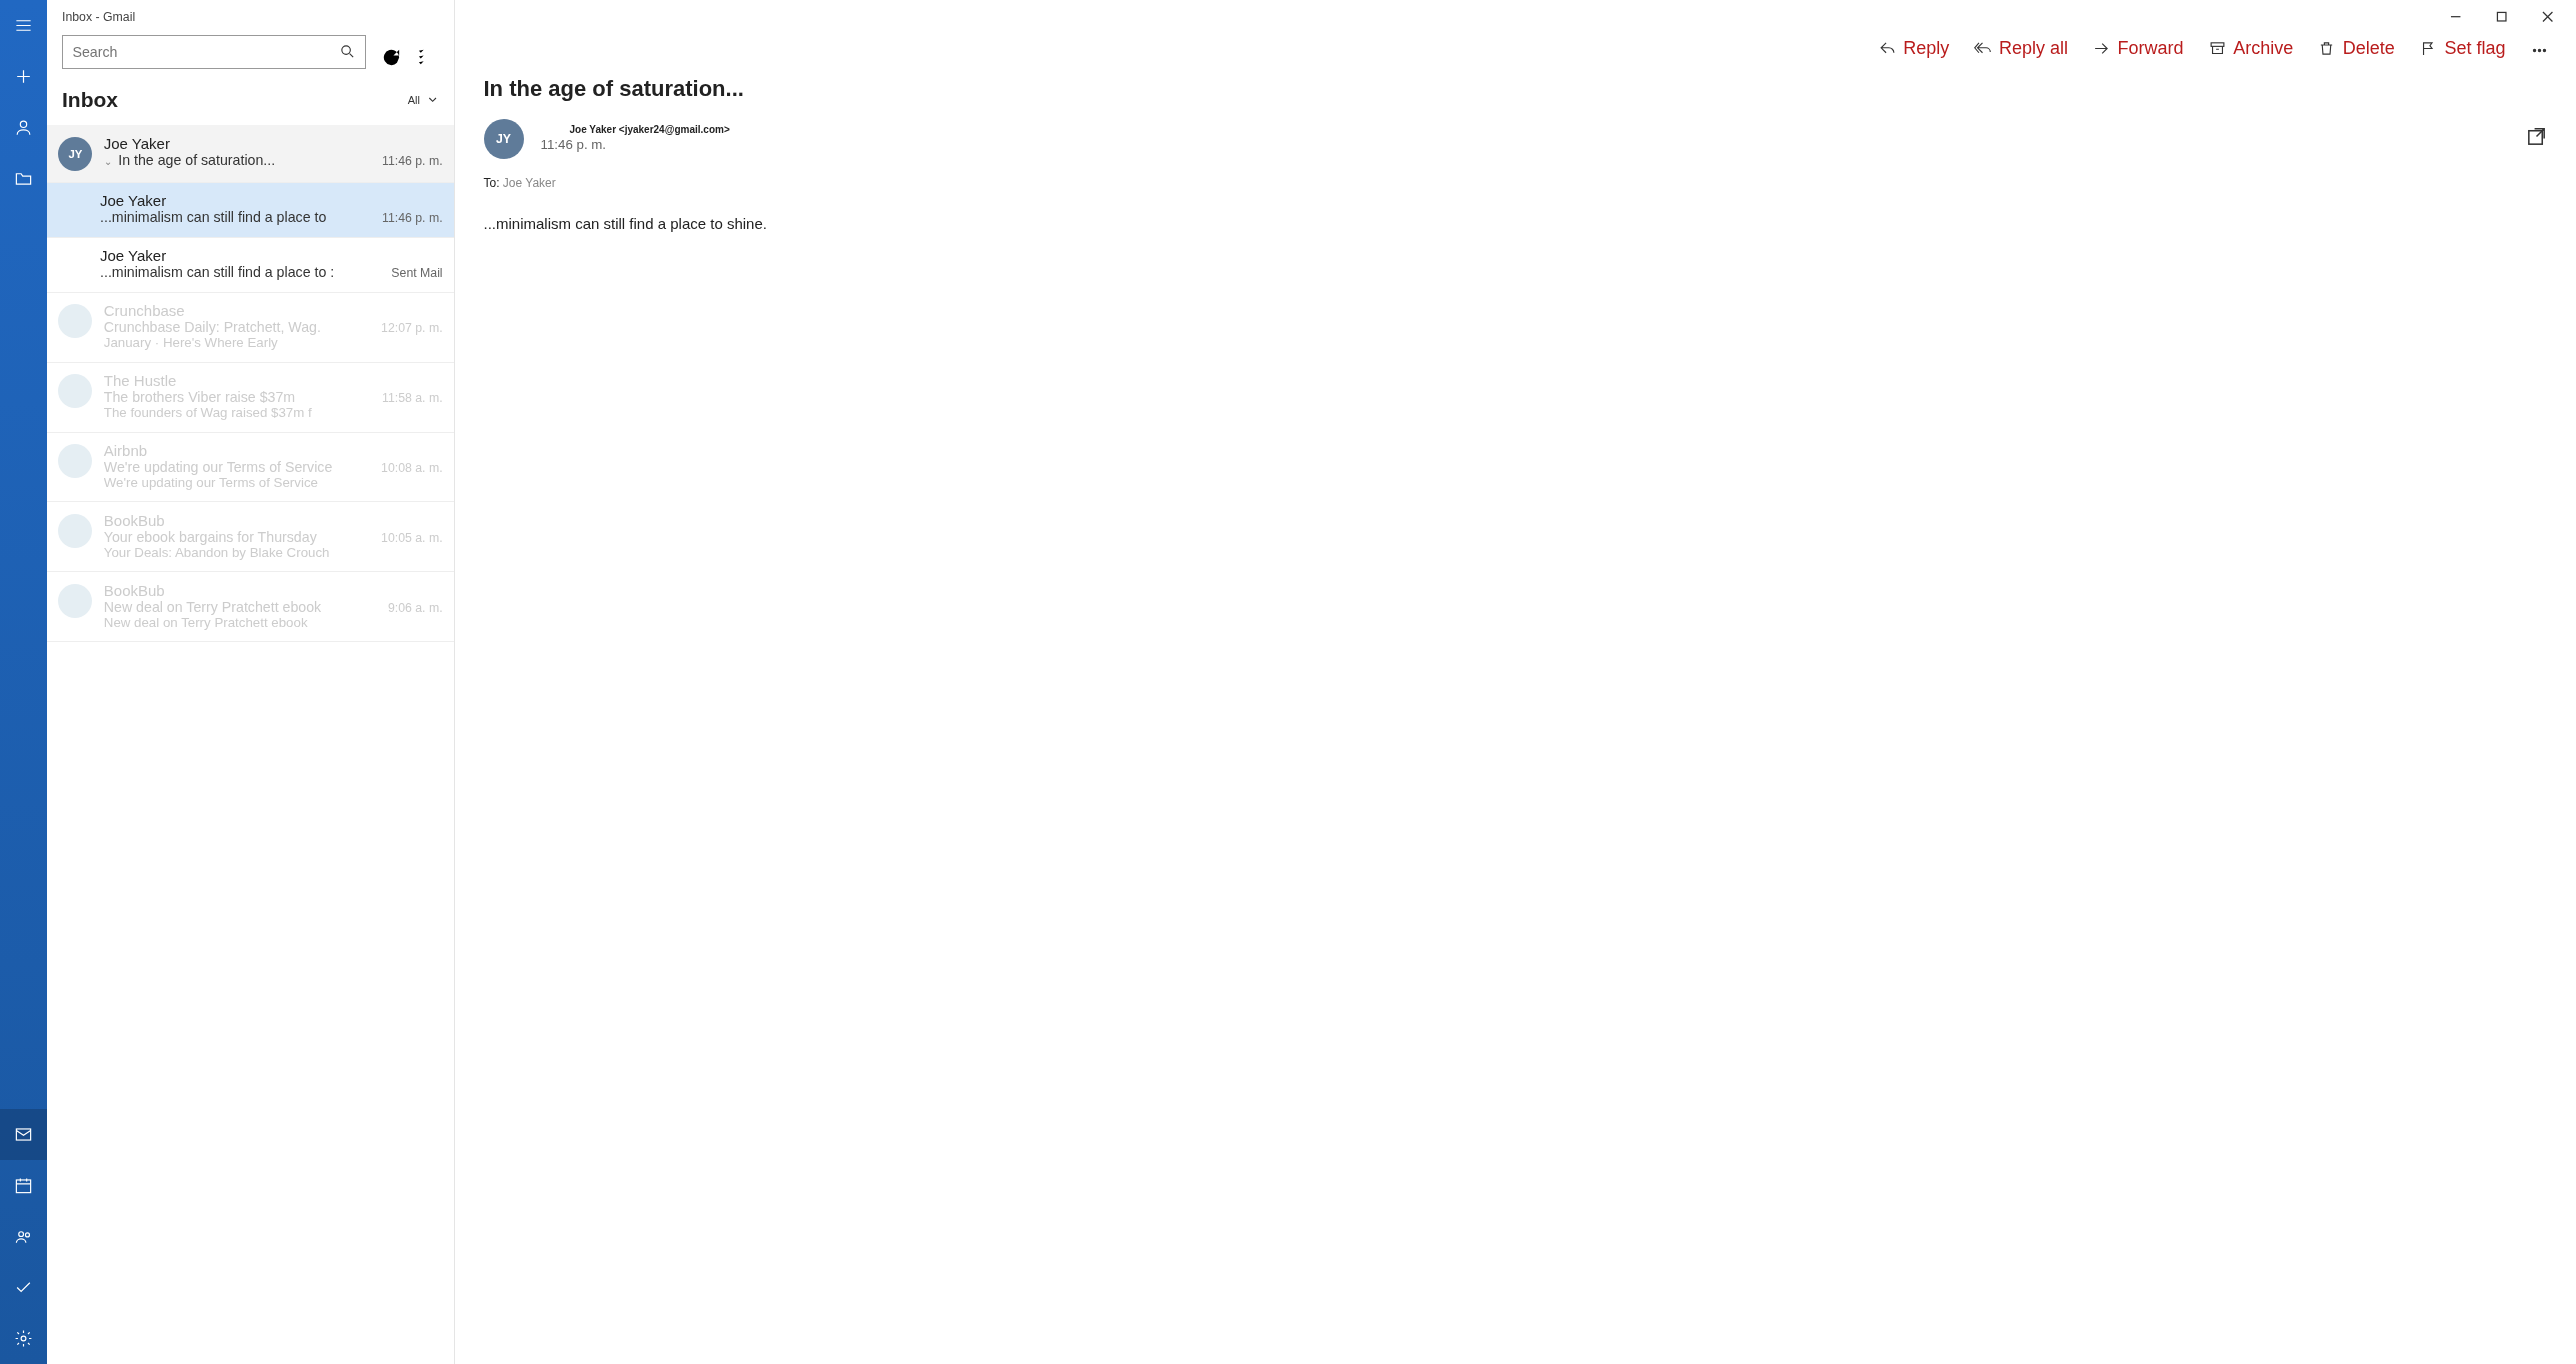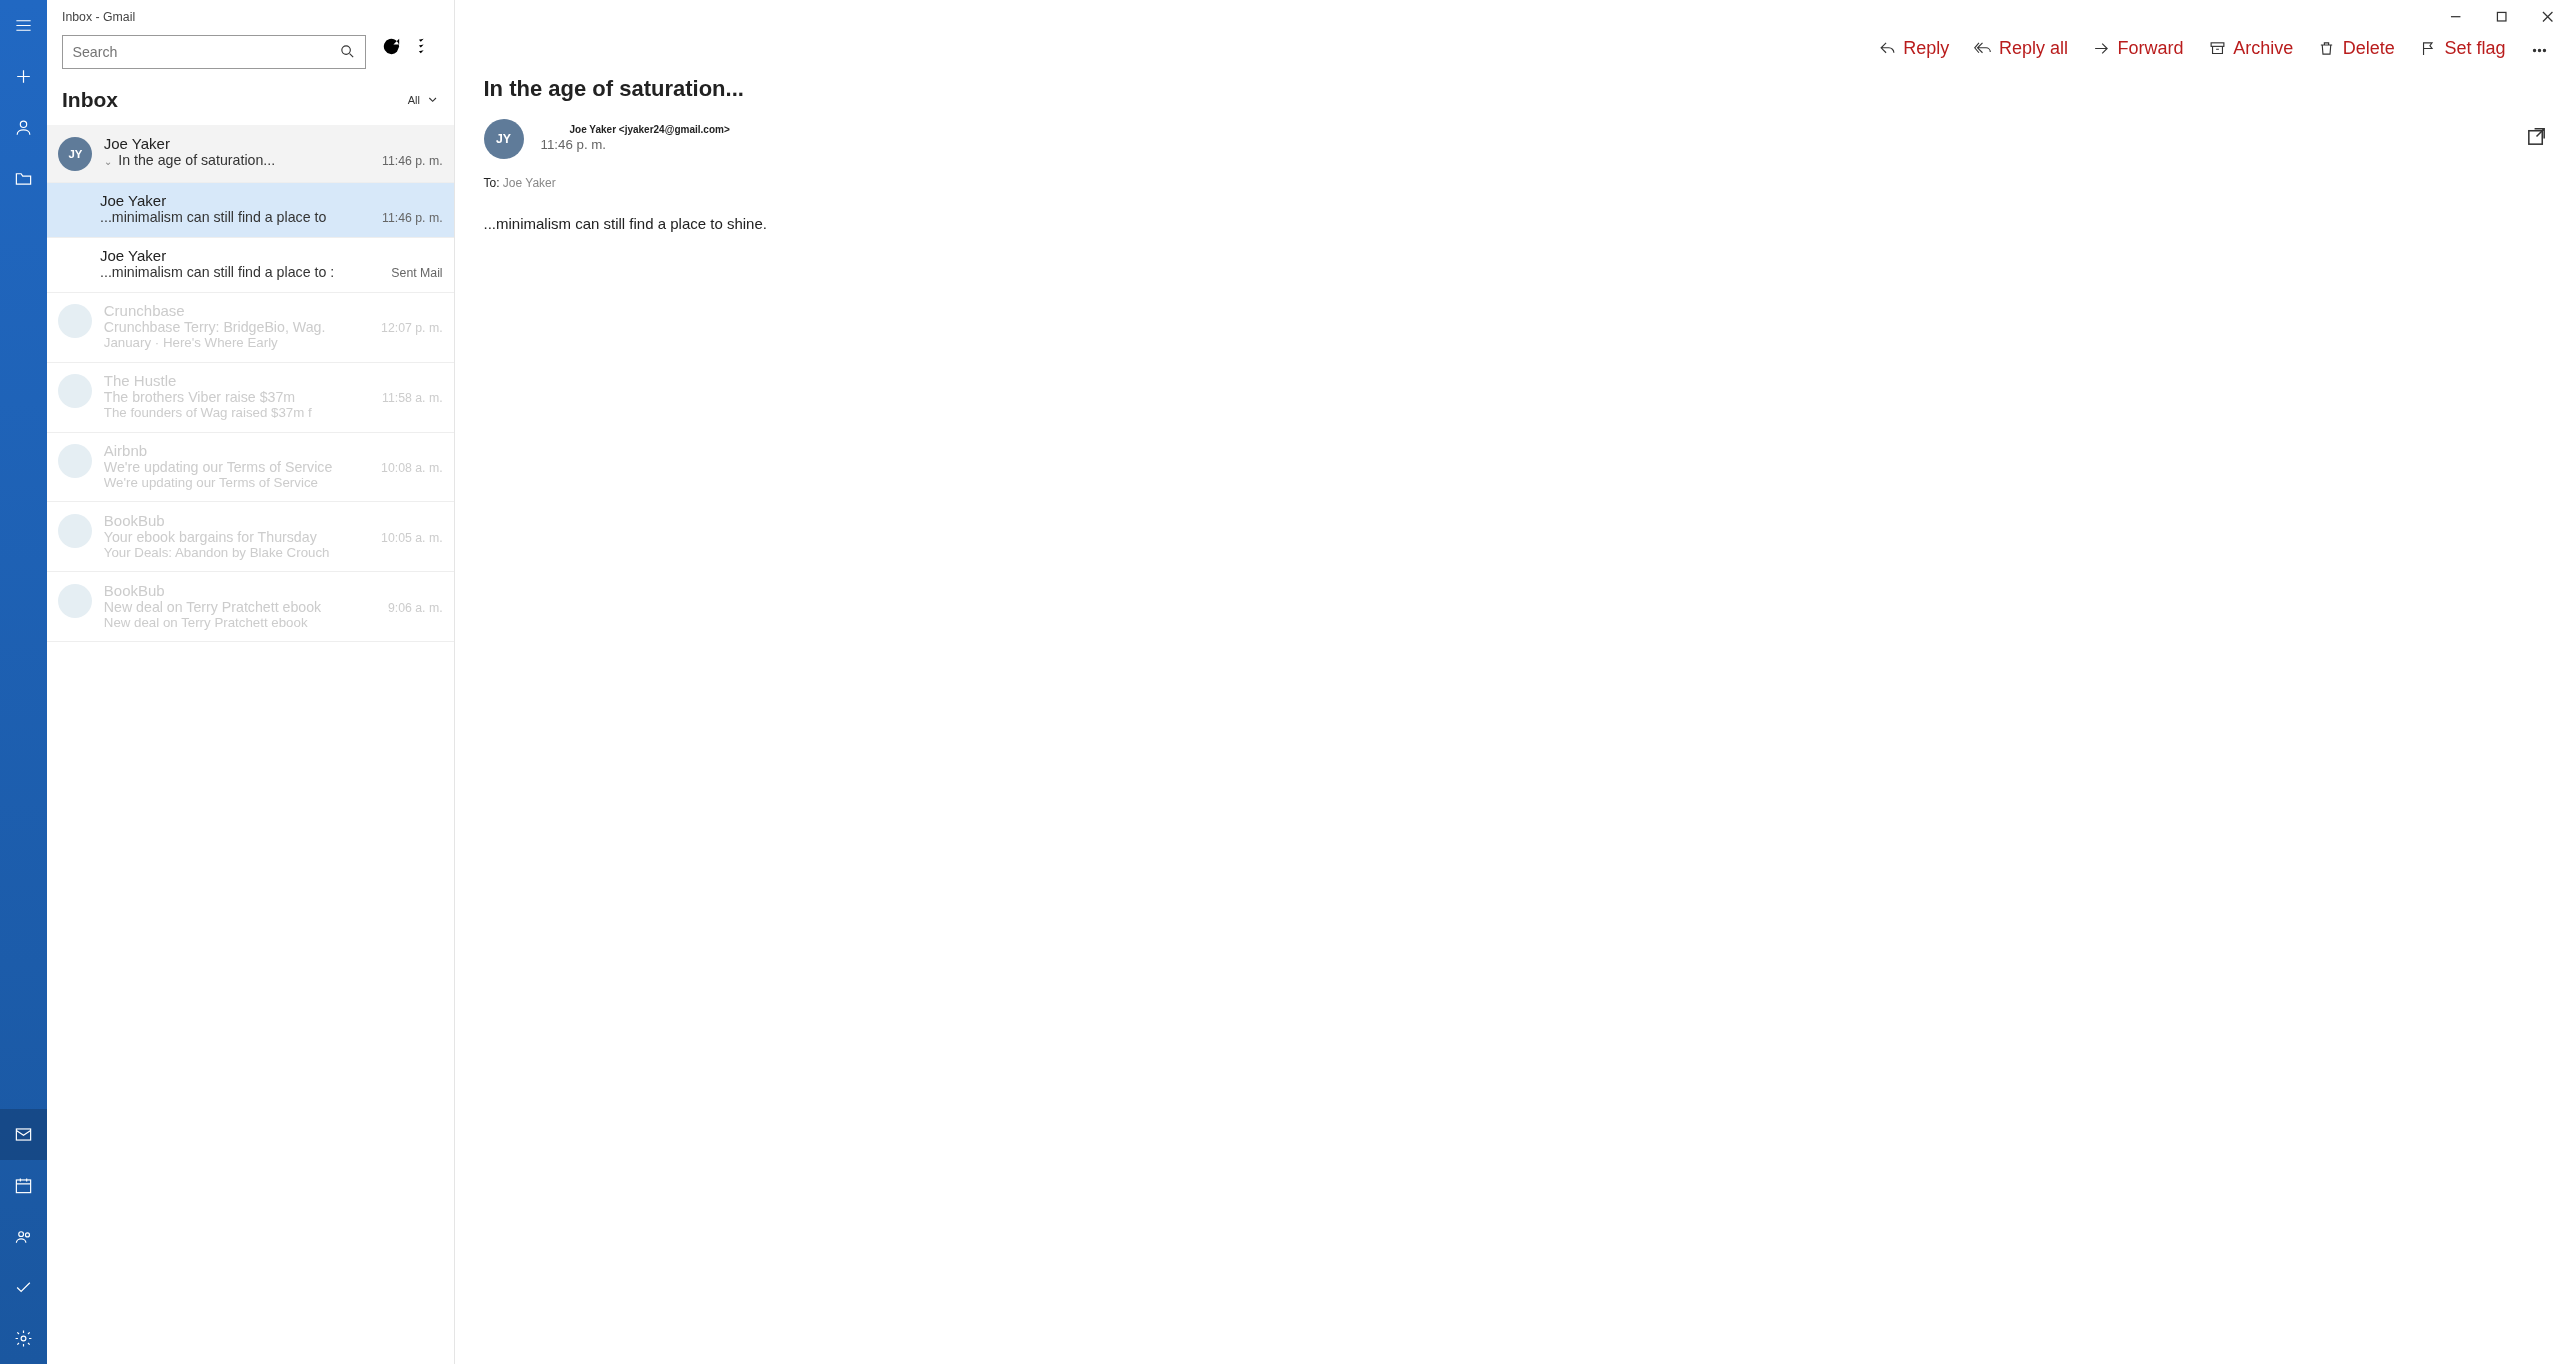--- a/index.html
+++ b/index.html
@@ -27,21 +27,21 @@
   width:408px; min-width:408px; height:100vh;
   border-right:0.9px solid #e5e5e5;
   display:flex; flex-direction:column;
   background:#fff;
 }
 .listcol .title {
   padding:9.5px 15px 5.7px 15px;
   font-size:12.3px; color:#444;
 }
 .listcol .tools {
-  display:flex; align-items:flex-start; gap:13.3px;
+  display:flex; align-items:flex-end; gap:13.3px;
   padding:5.7px 15px 9.5px 15px;
 }
 .searchbox {
   flex:1; height:34px;
   border:0.9px solid #999;
   display:flex; align-items:center;
   padding:0 9.5px;
 }
 .searchbox input {
   flex:1; border:none; outline:none; font-size:14.2px; color:#555; background:transparent;
@@ -264,21 +264,21 @@
           </div>
         </div>
       </div>
       <div class="msg ghost">
         <div class="avatar ghost"></div>
         <div class="body">
           <div class="row1">
             <span class="sender">Crunchbase</span>
           </div>
           <div class="row2">
-            <span class="subj">Crunchbase Terry: BridgeBio, Wag.</span>
+            <span class="subj">Crunchbase Daily: Pratchett, Wag.</span>
             <span class="time">12:07 p. m.</span>
           </div>
           <div class="preview">January  ·  Here's Where Early</div>
         </div>
       </div>
       <div class="msg ghost">
         <div class="avatar ghost"></div>
         <div class="body">
           <div class="row1">
             <span class="sender">The Hustle</span>

